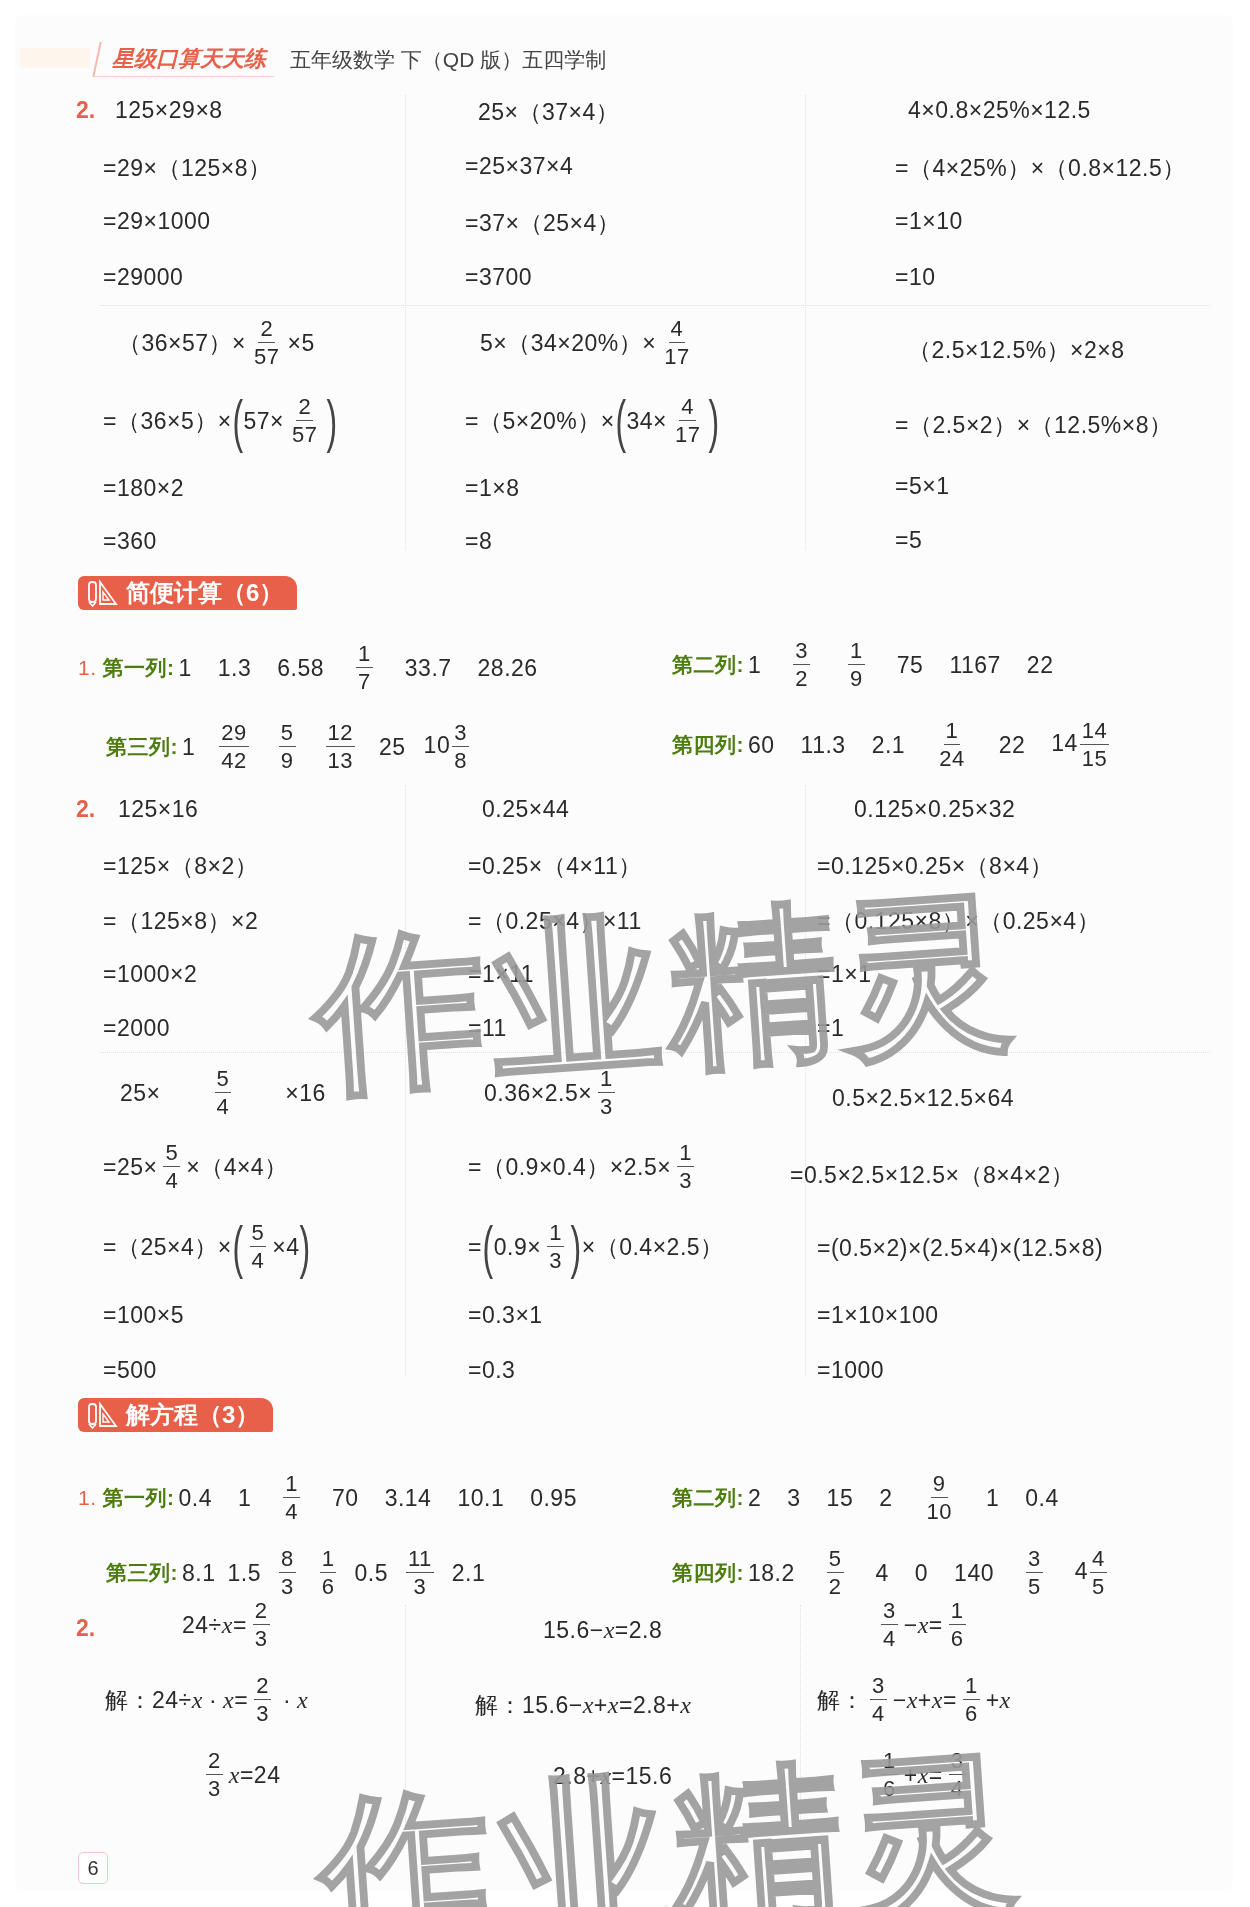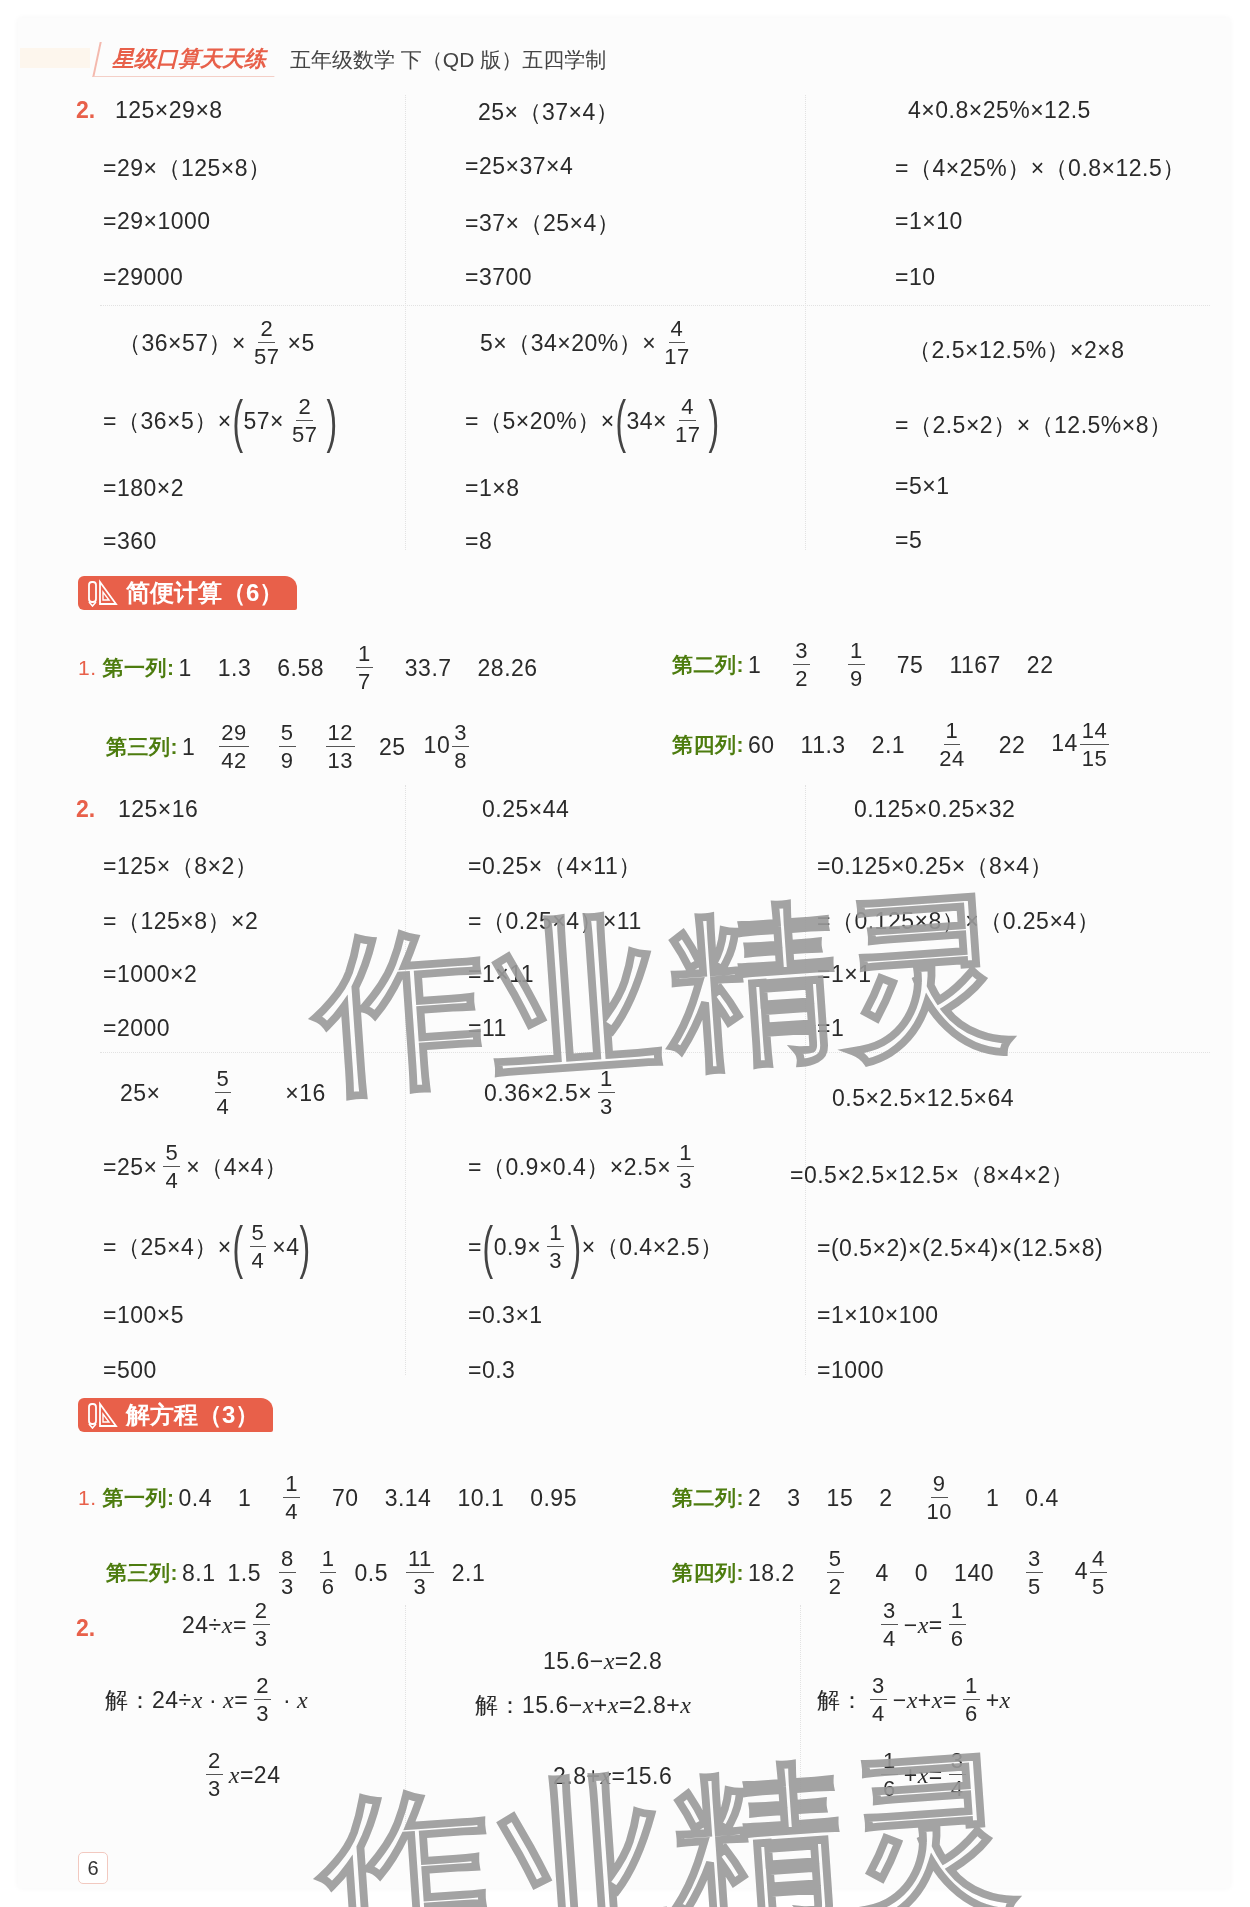--- a/index.html
+++ b/index.html
@@ -401,21 +401,21 @@
 </div>
 <div class="abs line" style="left:200px;top:1750px;">
   <span class="frac">
       <span class="n">2</span>
       <span class="d">3</span>
     </span>
   <span class="x">x</span>
     <span>=24</span>
 </div>
 
-<div class="abs line" style="left:543px;top:1617px;margin-top:31px;">
+<div class="abs line" style="left:543px;top:1617px;">
   <span>15.6−</span>
     <span class="x">x</span>
     <span>=2.8</span>
 </div>
 <div class="abs line" style="left:475px;top:1690px;">
   <span>解：15.6−</span>
     <span class="x">x</span>
     <span>+</span>
     <span class="x">x</span>
     <span>=2.8+</span>

